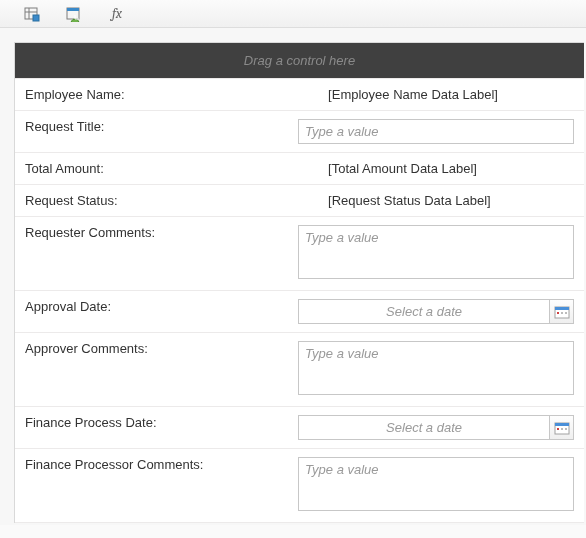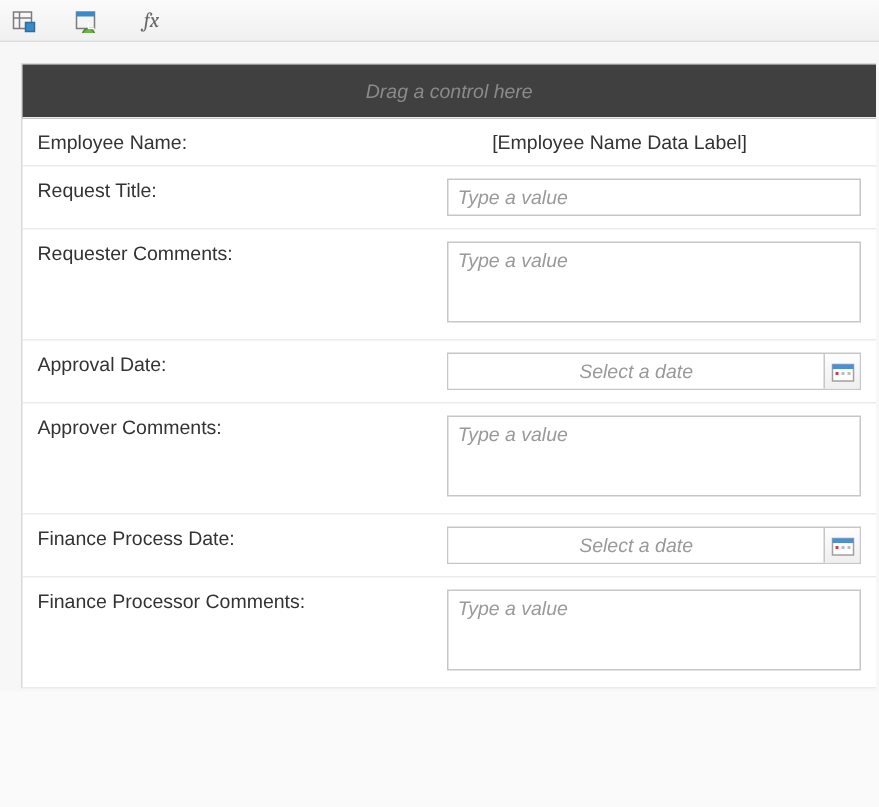--- a/index.html
+++ b/index.html
@@ -10,21 +10,21 @@
     background: #fafafa;
     color: #333;
     width: 586px;
   }
   .toolbar {
     height: 28px;
     background: linear-gradient(#fbfbfb,#f0f0f0);
     border-bottom: 1px solid #ddd;
     display: flex;
     align-items: center;
-    padding: 0 6px;
+    padding: 0 22px;
     gap: 22px;
   }
   .tb-btn {
     width: 20px;
     height: 20px;
     display: flex;
     align-items: center;
     justify-content: center;
     cursor: default;
   }
@@ -140,20 +140,28 @@
     <div class="drop-hint">Drag a control here</div>
     <table class="form">
       <tbody id="form-body">
           <tr>
             <td class="lbl">Employee Name:</td>
             <td><span class="data-label">[Employee Name Data Label]</span></td>
           </tr>
           <tr>
             <td class="lbl">Request Title:</td>
             <td><input type="text" class="ctl" placeholder="Type a value" style=""></td>
+          </tr>
+          <tr>
+            <td class="lbl">Total Amount:</td>
+            <td><span class="data-label">[Total Amount Data Label]</span></td>
+          </tr>
+          <tr>
+            <td class="lbl">Request Status:</td>
+            <td><span class="data-label">[Request Status Data Label]</span></td>
           </tr>
           <tr>
             <td class="lbl">Requester Comments:</td>
             <td><textarea class="ctl" placeholder="Type a value" style=""></textarea></td>
           </tr>
           <tr>
             <td class="lbl">Approval Date:</td>
             <td>
               <div class="date-wrap">
                 <input type="text" placeholder="Select a date" style="">

